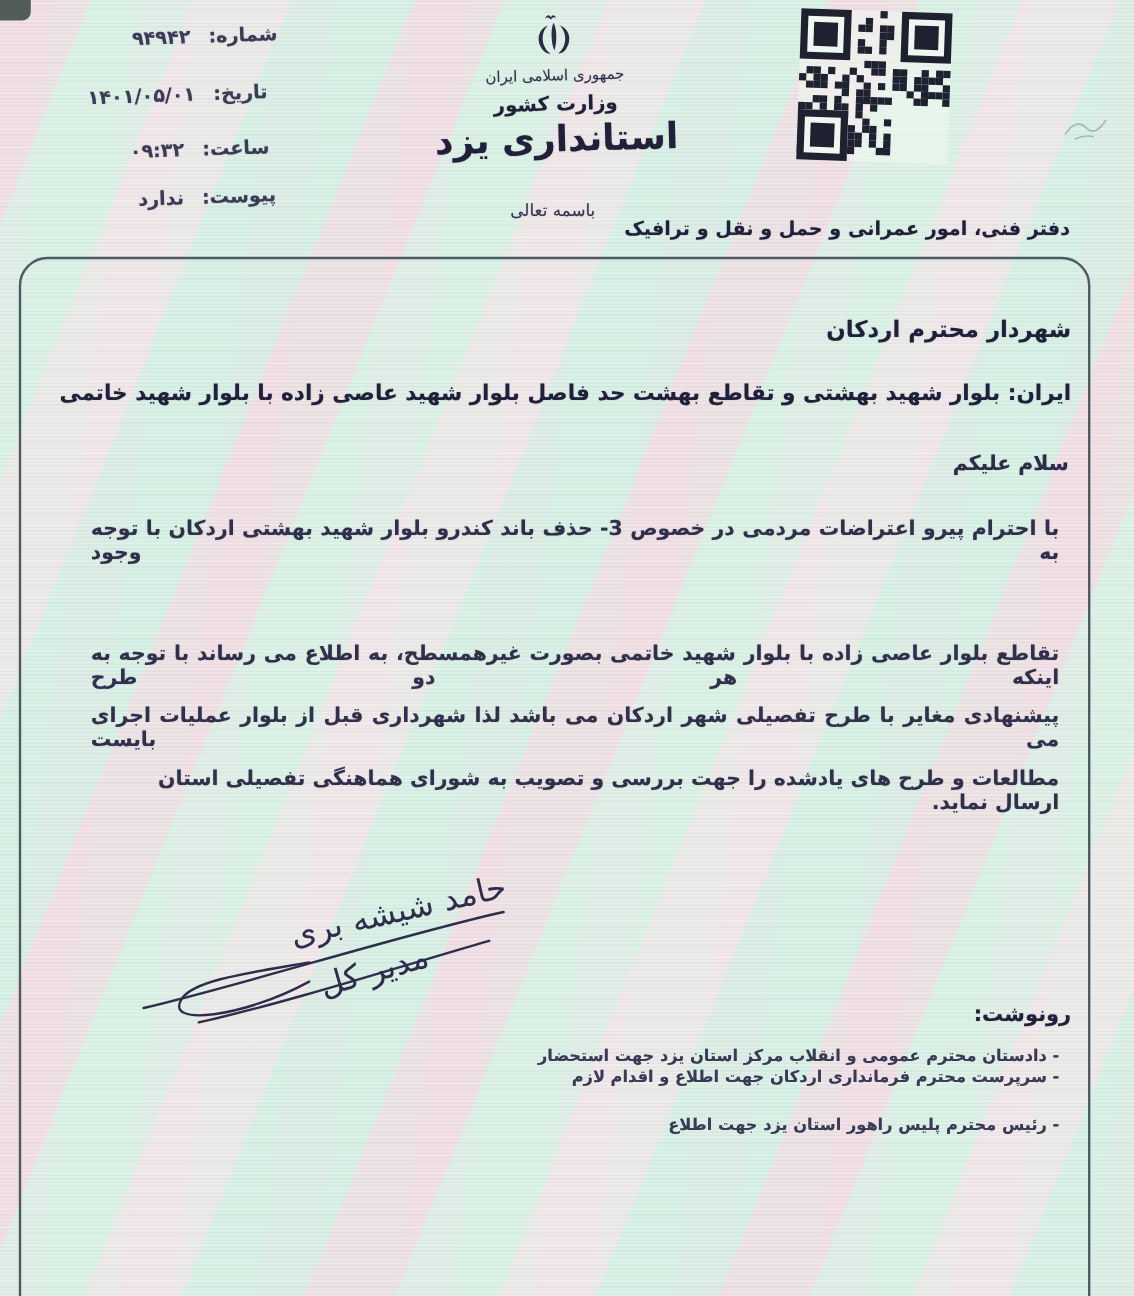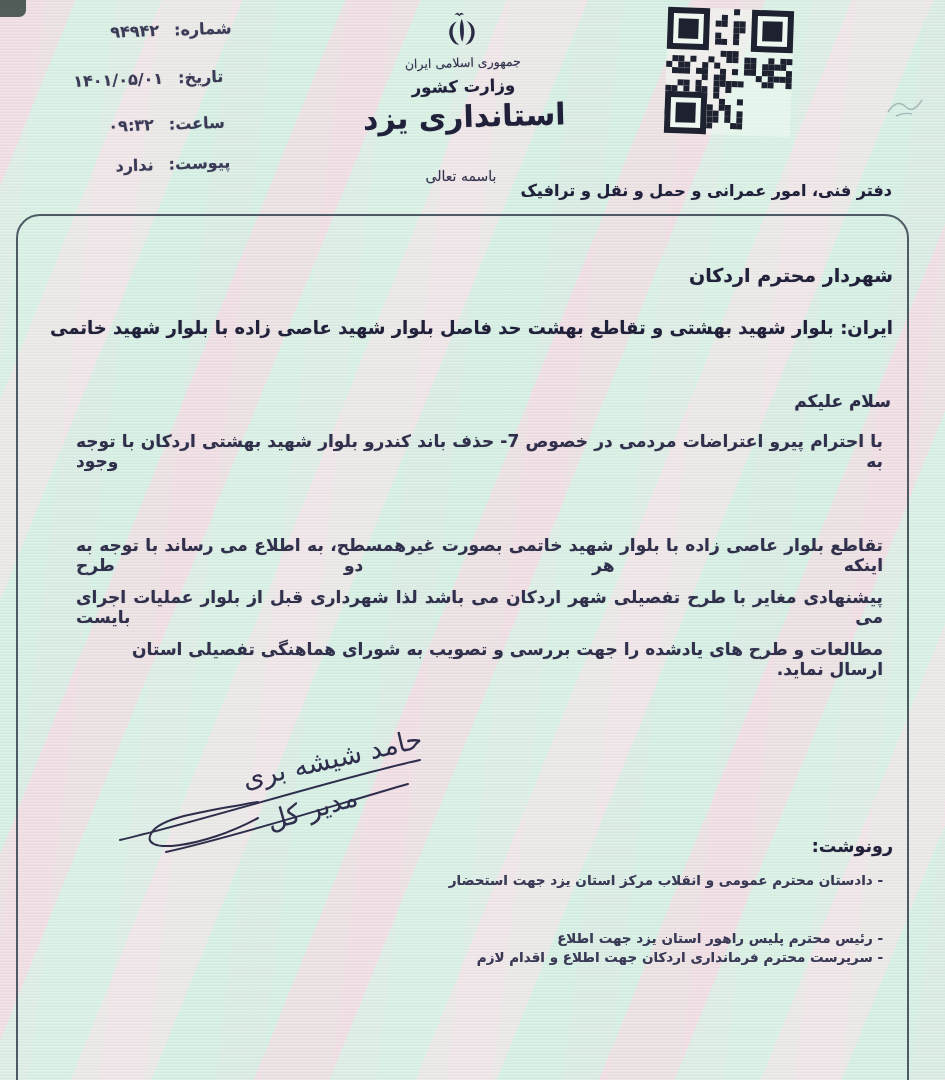--- a/index.html
+++ b/index.html
@@ -58,35 +58,35 @@
   .finder.bl{left:0;bottom:0;}
 
   .pen-mark{position:absolute;left:882px;top:86px;}
 
   
   .frame{position:absolute;left:16px;top:214px;width:893px;height:890px;border:2px solid var(--frame);border-radius:24px 24px 0 0;}
 
   .slogan{left:60px;right:60px;top:227px;text-align:center;font-size:16px;font-weight:bold;color:var(--ink-strong);}
   .recipient{top:264px;right:52px;font-size:19px;font-weight:bold;color:var(--ink-strong);}
   .subject{top:317px;right:52px;font-size:18px;font-weight:bold;color:var(--ink-strong);}
-  .salutation{top:391px;right:54px;font-size:17px;font-weight:bold;color:#2c2c48;}
+  .salutation{top:377px;right:54px;font-size:17px;font-weight:bold;color:#2c2c48;}
 
   .body-line{position:absolute;right:62px;left:76px;font-size:17px;font-weight:bold;color:#30304c;
     text-align:justify;text-align-last:justify;white-space:normal;text-shadow:0 0 1px rgba(43,43,70,0.3);}
   .bl-0{top:431px;} .bl-1{top:483px;} .bl-2{top:535px;} .bl-3{top:587px;}
   .bl-4{top:639px;text-align:right;text-align-last:auto;}
 
   
   .signature{position:absolute;left:108px;top:720px;}
   .sig-text{font-family:"DejaVu Sans",sans-serif;fill:#2e2e4c;}
 
   
   .cc-label{top:836px;right:52px;font-size:17.5px;font-weight:bold;color:var(--ink-strong);}
   .cc-item{position:absolute;right:62px;font-size:13.5px;font-weight:bold;color:#3a3a56;text-shadow:0 0 0.5px rgba(43,43,70,0.4);}
-  .cc-0{top:872px;} .cc-1{top:949px;} .cc-2{top:930px;}
+  .cc-0{top:872px;} .cc-1{top:890px;} .cc-2{top:930px;}
 </style>
 </head>
 <body>
 
 <div class="scan">
 
   <div class="corner-mark"></div>
 
   <div class="meta-fields">
     <div class="meta-row row-number">
@@ -252,21 +252,21 @@
 
   <div class="frame"></div>
 
   <div class="txt recipient">شهردار محترم اردکان</div>
   <div class="txt subject">
     <span>ایران:</span>
     <span>بلوار شهید بهشتی و تقاطع بهشت حد فاصل بلوار شهید عاصی زاده با بلوار شهید خاتمی</span>
   </div>
   <div class="txt salutation">سلام علیکم</div>
 
-  <div class="body-line bl-0">با احترام پیرو اعتراضات مردمی در خصوص 7- حذف باند کندرو بلوار شهید بهشتی اردکان با توجه به وجود</div>
+  <div class="body-line bl-0">با احترام پیرو اعتراضات مردمی در خصوص 3- حذف باند کندرو بلوار شهید بهشتی اردکان با توجه به وجود</div>
   <div class="body-line bl-2">تقاطع بلوار عاصی زاده با بلوار شهید خاتمی بصورت غیرهمسطح، به اطلاع می رساند با توجه به اینکه هر دو طرح</div>
   <div class="body-line bl-3">پیشنهادی مغایر با طرح تفصیلی شهر اردکان می باشد لذا شهرداری قبل از بلوار عملیات اجرای می بایست</div>
   <div class="body-line bl-4">مطالعات و طرح های یادشده را جهت بررسی و تصویب به شورای هماهنگی تفصیلی استان ارسال نماید.</div>
 
   <svg class="signature" width="340" height="140" viewBox="0 0 340 140">
     <g>
       <text class="sig-text" x="225" y="48" font-size="27" text-anchor="middle" transform="rotate(-13 225 42)" style="direction:rtl;">حامد شیشه بری</text>
       <text class="sig-text" x="205" y="98" font-size="27" text-anchor="middle" transform="rotate(-16 205 92)" style="direction:rtl;">مدیر کل</text>
       <g fill="none" stroke="#2e2e4c" stroke-width="2" stroke-linecap="round">
         <path d="M12 120 C 90 102, 230 58, 312 40"></path>

